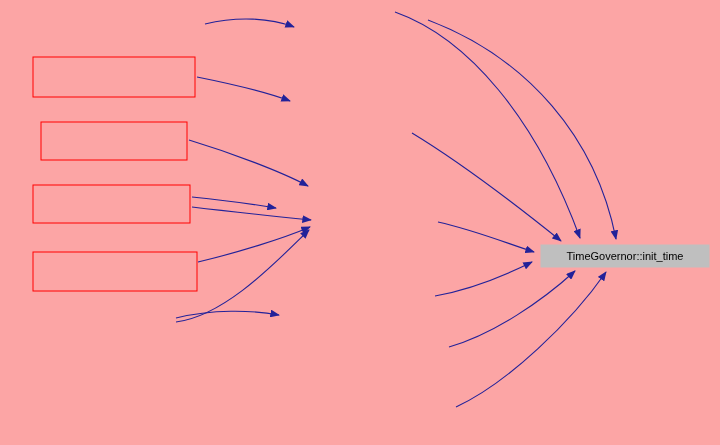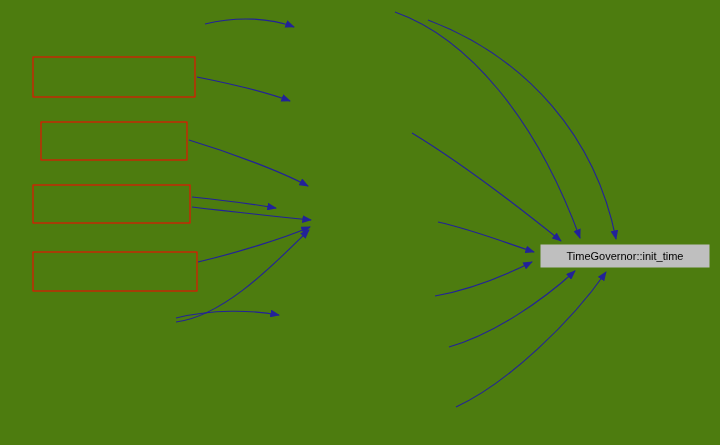--- a/index.html
+++ b/index.html
@@ -4,21 +4,21 @@
 <style>
   html, body {
     margin: 0;
     padding: 0;
     background: #000000;
   }
   .canvas {
     position: relative;
     width: 720px;
     height: 445px;
-    background: #4d7c0f;
+    background: #fca5a5;
     overflow: hidden;
     font-family: "Liberation Sans", sans-serif;
   }
   svg { display: block; }
   .edge {
     fill: none;
     stroke: #222299;
     stroke-width: 1.1;
   }
   .caller-box {

